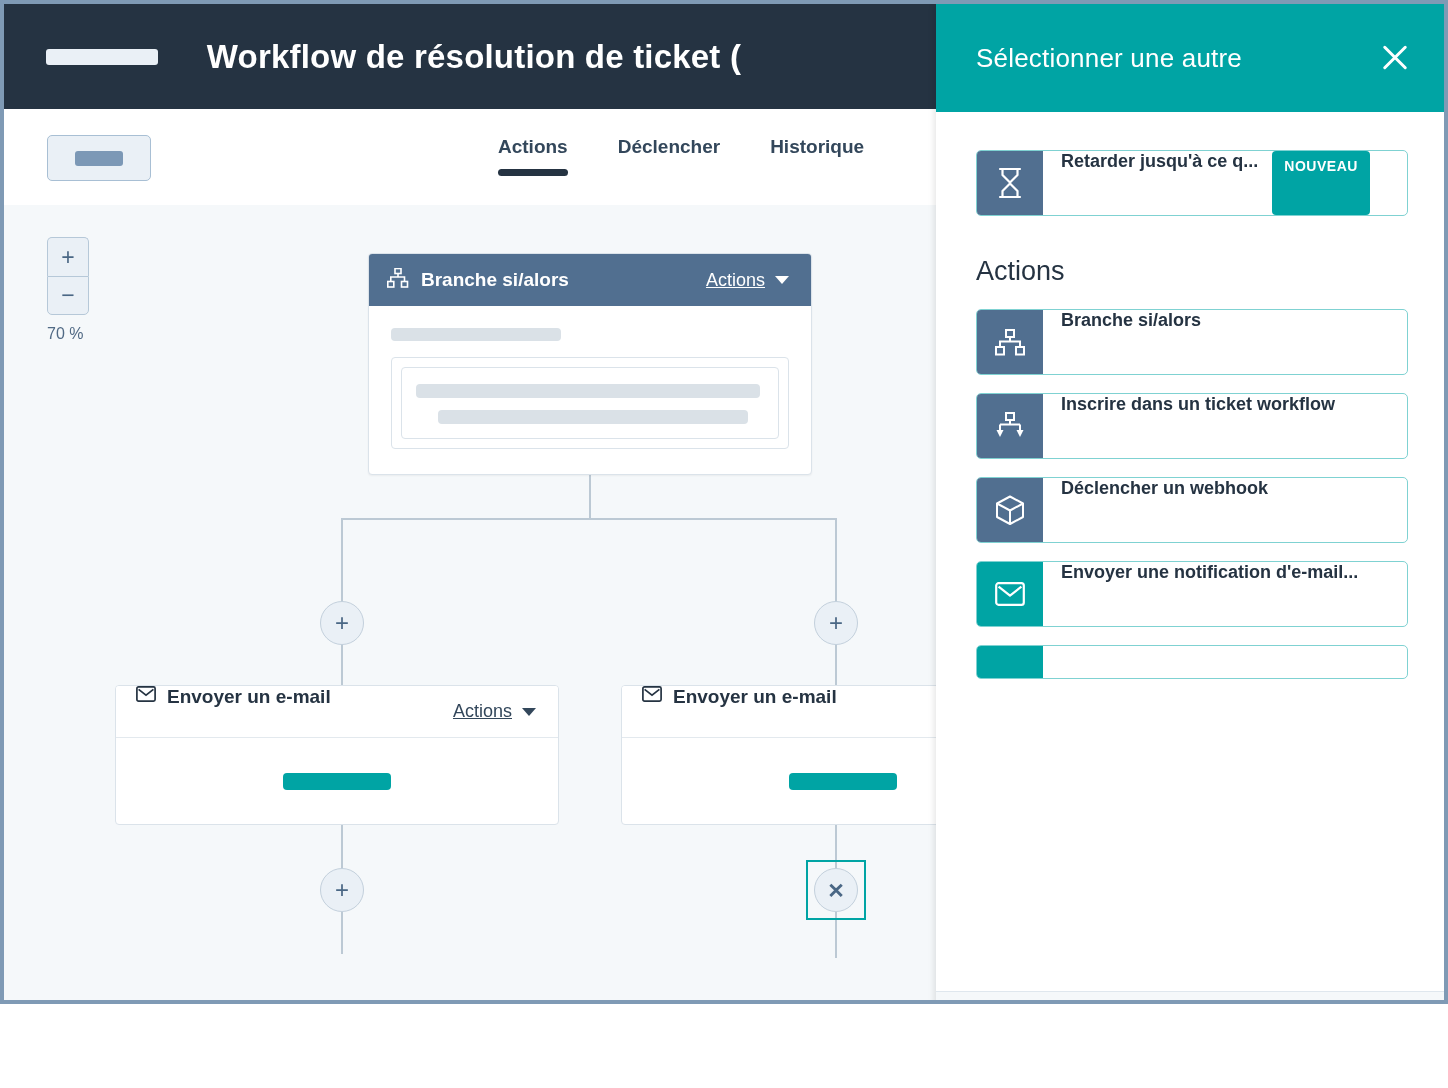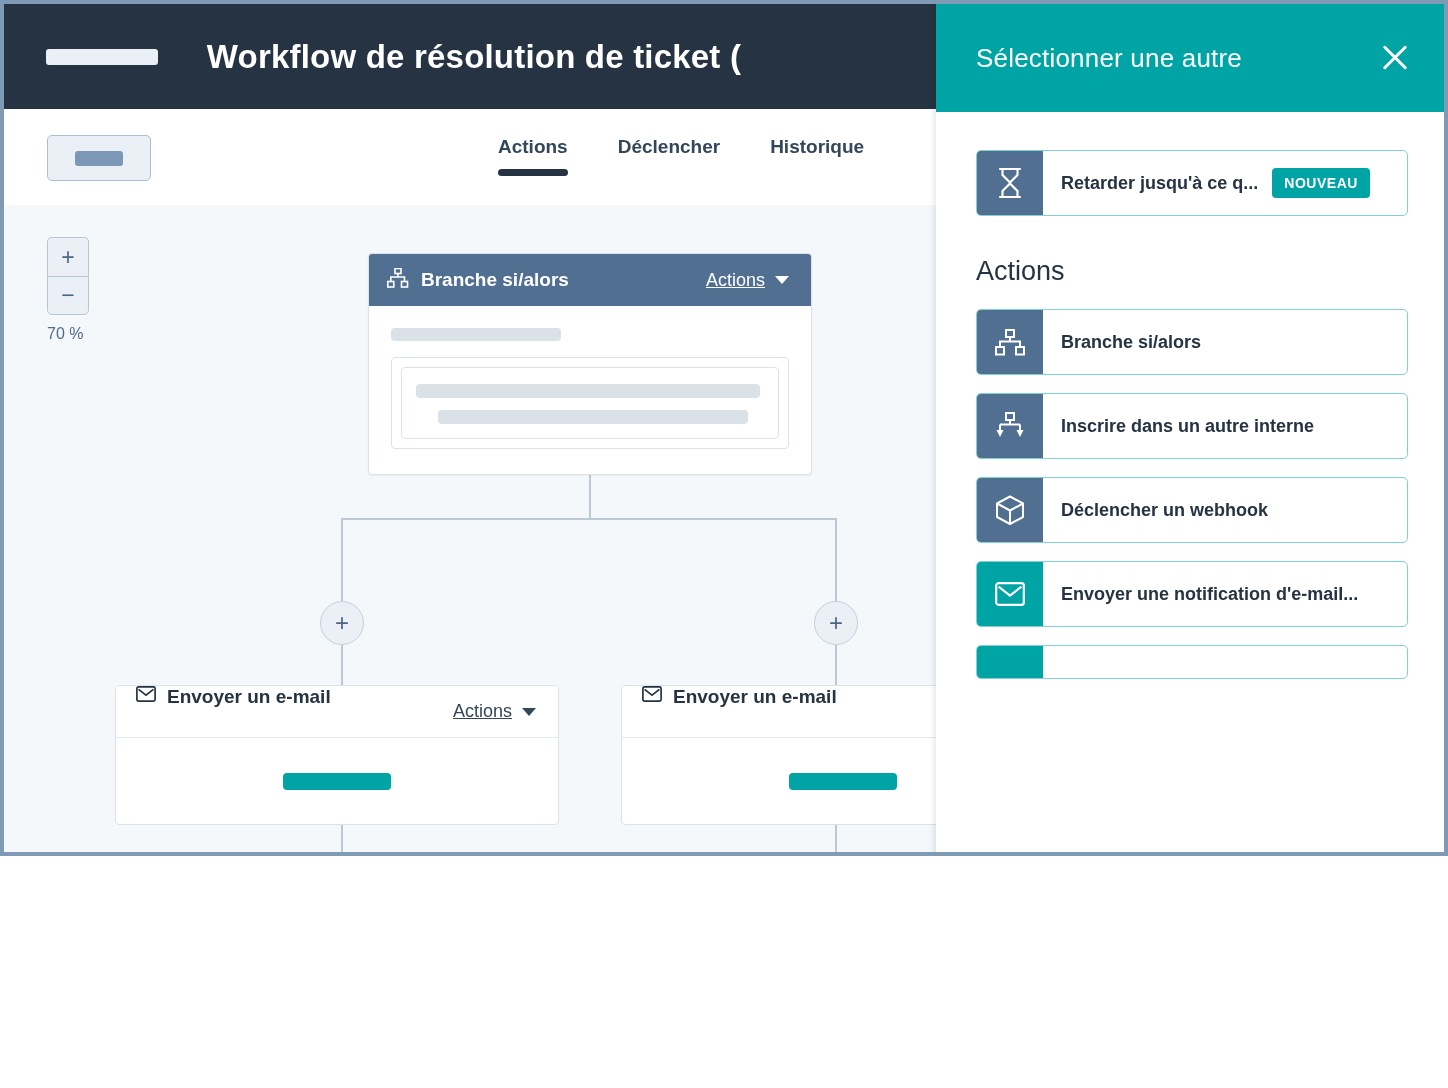--- a/index.html
+++ b/index.html
@@ -3,21 +3,21 @@
 <meta charset="utf-8">
 <style>
   html,body{margin:0;padding:0;}
   body{
     width:1448px;height:1088px;overflow:hidden;
     font-family:"Liberation Sans", sans-serif;
     background:#ffffff;
     -webkit-font-smoothing:antialiased;
   }
   .screen{
-    position:relative;width:1448px;height:856px;
+    position:relative;width:1448px;height:1004px;
     box-sizing:border-box;
     border:4px solid #7f9ab5;
     background:#f5f8fa;
     overflow:hidden;
   }
 
   
   .app{
     position:absolute;left:0;top:0;width:940px;height:1088px;
     background:#f5f8fa;overflow:hidden;
@@ -169,21 +169,21 @@
     display:flex;align-items:stretch;height:66px;margin-bottom:18px;
     border:1px solid #7fd2d2;border-radius:5px;background:#fff;overflow:hidden;
     box-sizing:border-box;
   }
   .ai-icon{
     width:66px;flex:0 0 66px;display:flex;align-items:center;justify-content:center;
     background:#516f90;color:#ffffff;
   }
   .ai-icon.teal{background:#00a4a4;}
   .ai-label{
-    flex:1;display:flex;align-items:center;padding:0 18px;gap:14px;
+    flex:1;display:flex;padding:0 18px;gap:14px;
     font-size:18px;font-weight:700;color:#253342;white-space:nowrap;overflow:hidden;
   }
   .badge{
     background:#00a4a4;color:#fff;font-size:14px;font-weight:700;letter-spacing:.5px;
     padding:7px 12px;border-radius:4px;white-space:nowrap;
   }
   .group-title{
     font-size:27px;font-weight:400;color:#253342;margin:40px 0 22px 0;
   }
   .first-gap{height:38px;}
@@ -366,21 +366,21 @@
       <div class="action-item">
         <div class="ai-icon">
           <svg width="30" height="28" viewBox="0 0 30 28">
             <rect x="11" y="1" width="8" height="7" fill="none" stroke="#fff" stroke-width="2"></rect>
             <path d="M15 8 V12.5 M5 12.5 H25 M5 12.5 V18 M25 12.5 V18" fill="none" stroke="#fff" stroke-width="2"></path>
             <path d="M1.5 18 H8.5 L5 25 Z" fill="#fff"></path>
             <path d="M21.5 18 H28.5 L25 25 Z" fill="#fff"></path>
           </svg>
         </div>
         <div class="ai-label">
-          <span>Inscrire dans un autre interne</span>
+          <span>Inscrire dans un ticket workflow</span>
         </div>
       </div>
 
       <div class="action-item">
         <div class="ai-icon">
           <svg width="30" height="31" viewBox="0 0 30 31">
             <path d="M15 1.5 L28 8.5 V22 L15 29 L2 22 V8.5 Z" fill="none" stroke="#fff" stroke-width="2" stroke-linejoin="round"></path>
             <path d="M2 8.5 L15 15.5 L28 8.5 M15 15.5 V29" fill="none" stroke="#fff" stroke-width="2" stroke-linejoin="round"></path>
           </svg>
         </div>

